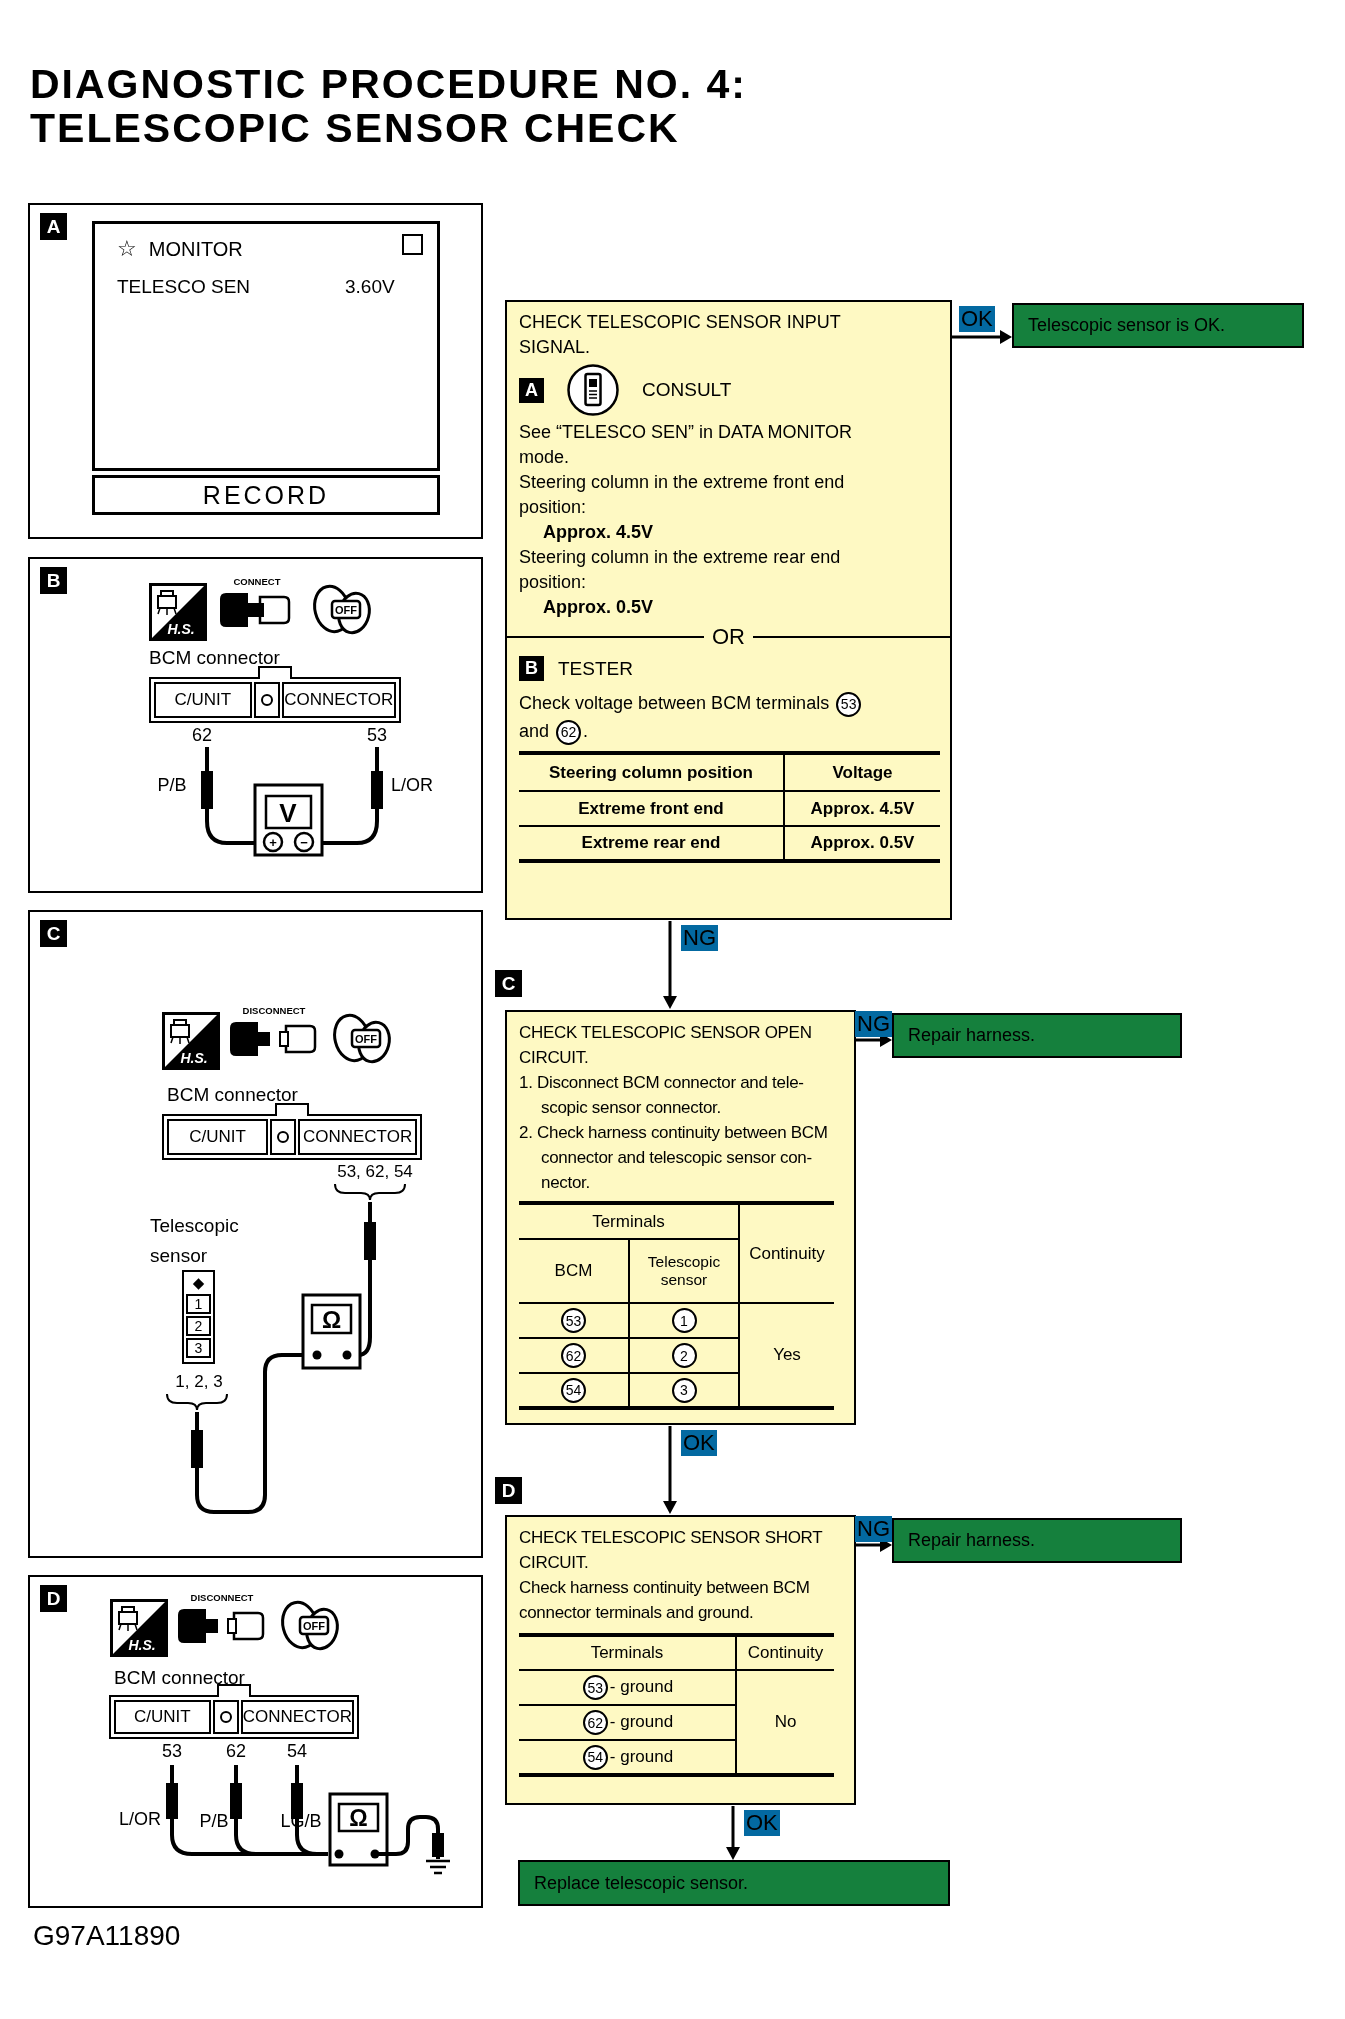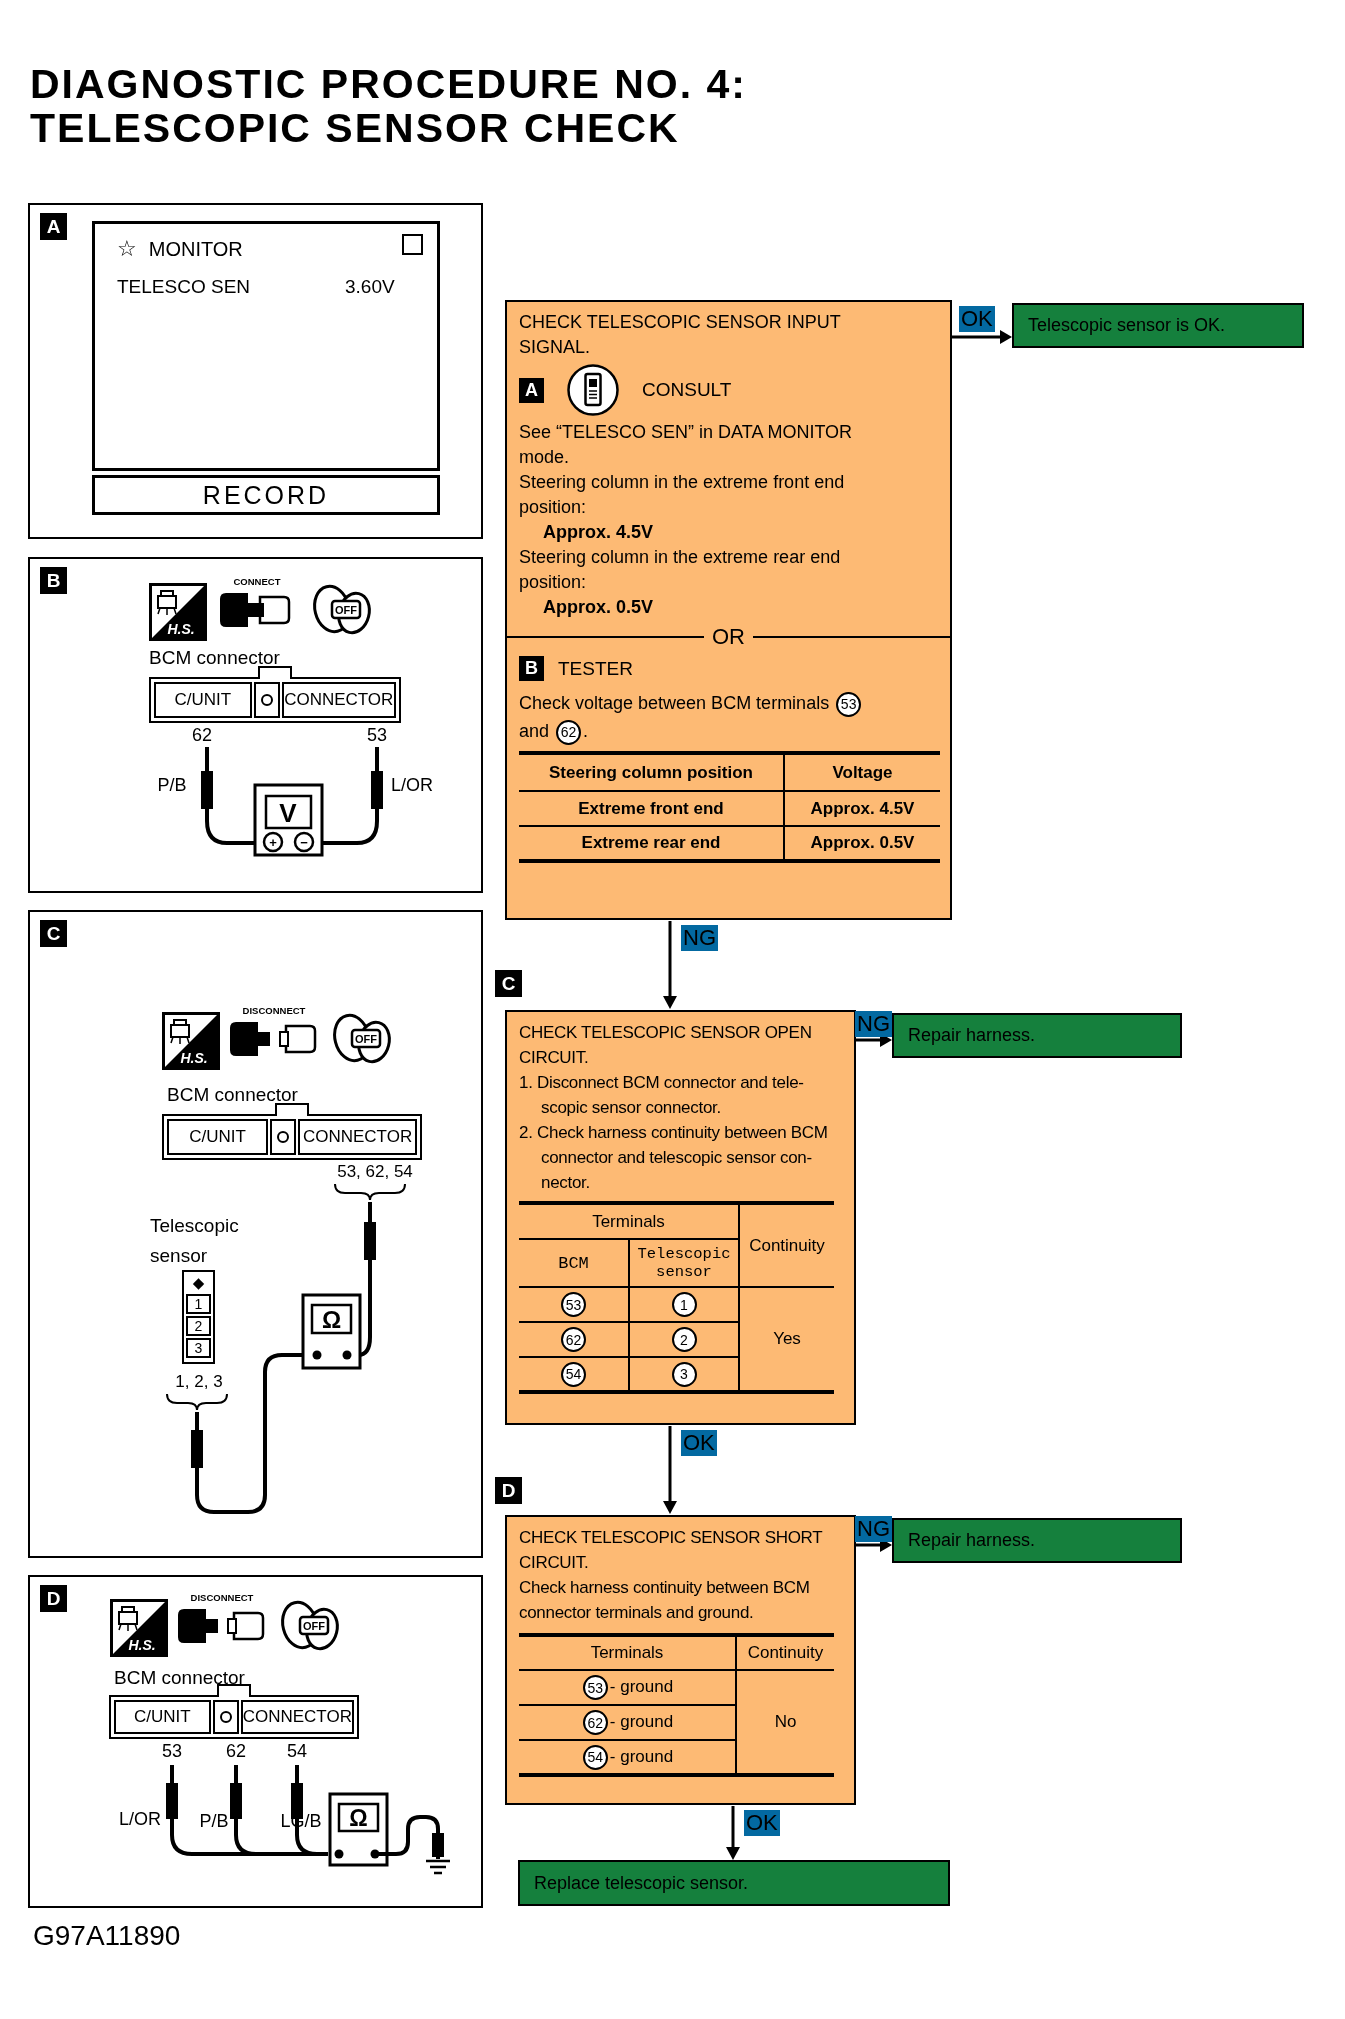--- a/index.html
+++ b/index.html
@@ -40,21 +40,21 @@
   .bar-hole { width:12px; height:12px; border:2px solid #000; border-radius:50%; }
 
   .wlabel { position:absolute; font-size:18px; text-align:center; }
 
   
   .tsens { position:absolute; border:2.5px solid #000; padding:2px; display:flex; flex-direction:column; gap:2px; align-items:stretch; }
   .tsens .pin { border:2px solid #000; height:20px; display:flex; align-items:center; justify-content:center; font-size:14px; }
   .tsens .dia { height:18px; display:flex; align-items:center; justify-content:center; font-size:15px; }
 
   
-  .fbox { position:absolute; border:2.5px solid #000; background:#fdba74; padding:8px 12px; overflow:hidden; }
+  .fbox { position:absolute; border:2.5px solid #000; background:#fef9c3; padding:8px 12px; overflow:hidden; }
   .fbox .ln { font-size:18px; line-height:25px; white-space:nowrap; }
   .fbox.narrow .ln { font-size:17px; letter-spacing:-0.3px; }
   .ln.bold { font-weight:bold; }
   .ind1 { padding-left:24px; }
   .ind2 { padding-left:22px; }
   .iconrow { display:flex; align-items:center; gap:22px; height:56px; margin:2px 0; }
   .consult-name { font-size:19px; }
   .divider { display:flex; align-items:center; gap:8px; margin:4px -12px 2px -12px; font-size:22px; }
   .divider .dline { flex:1; border-top:2px solid #000; }
   .testrow { display:flex; align-items:center; gap:14px; margin:6px 0 8px 0; font-size:19px; }
@@ -376,21 +376,21 @@
     <div class="ln ind2">scopic sensor connector.</div>
     <div class="ln">2. Check harness continuity between BCM</div>
     <div class="ln ind2">connector and telescopic sensor con-</div>
     <div class="ln ind2">nector.</div>
     <table class="spec t23" style="width:315px; margin-top:6px;">
       <tbody>
           <tr style="height:36px;">
         <td colspan="2" class="bb" style="width:220px;">Terminals</td>
         <td rowspan="2" class="bl bb">Continuity</td>
       </tr>
-      <tr style="height:48px;font-family:Liberation Mono, monospace;">
+      <tr style="height:64px;">
         <td class="bb" style="width:120px;">BCM</td>
         <td class="bl bb twoline" style="width:100px;">
           <span>Telescopic</span>
           <span>sensor</span>
         </td>
       </tr>
       <tr style="height:35px;">
         <td><span class="circ">53</span></td>
         <td class="bl"><span class="circ">1</span></td>
         <td rowspan="3" class="bl">Yes</td>

